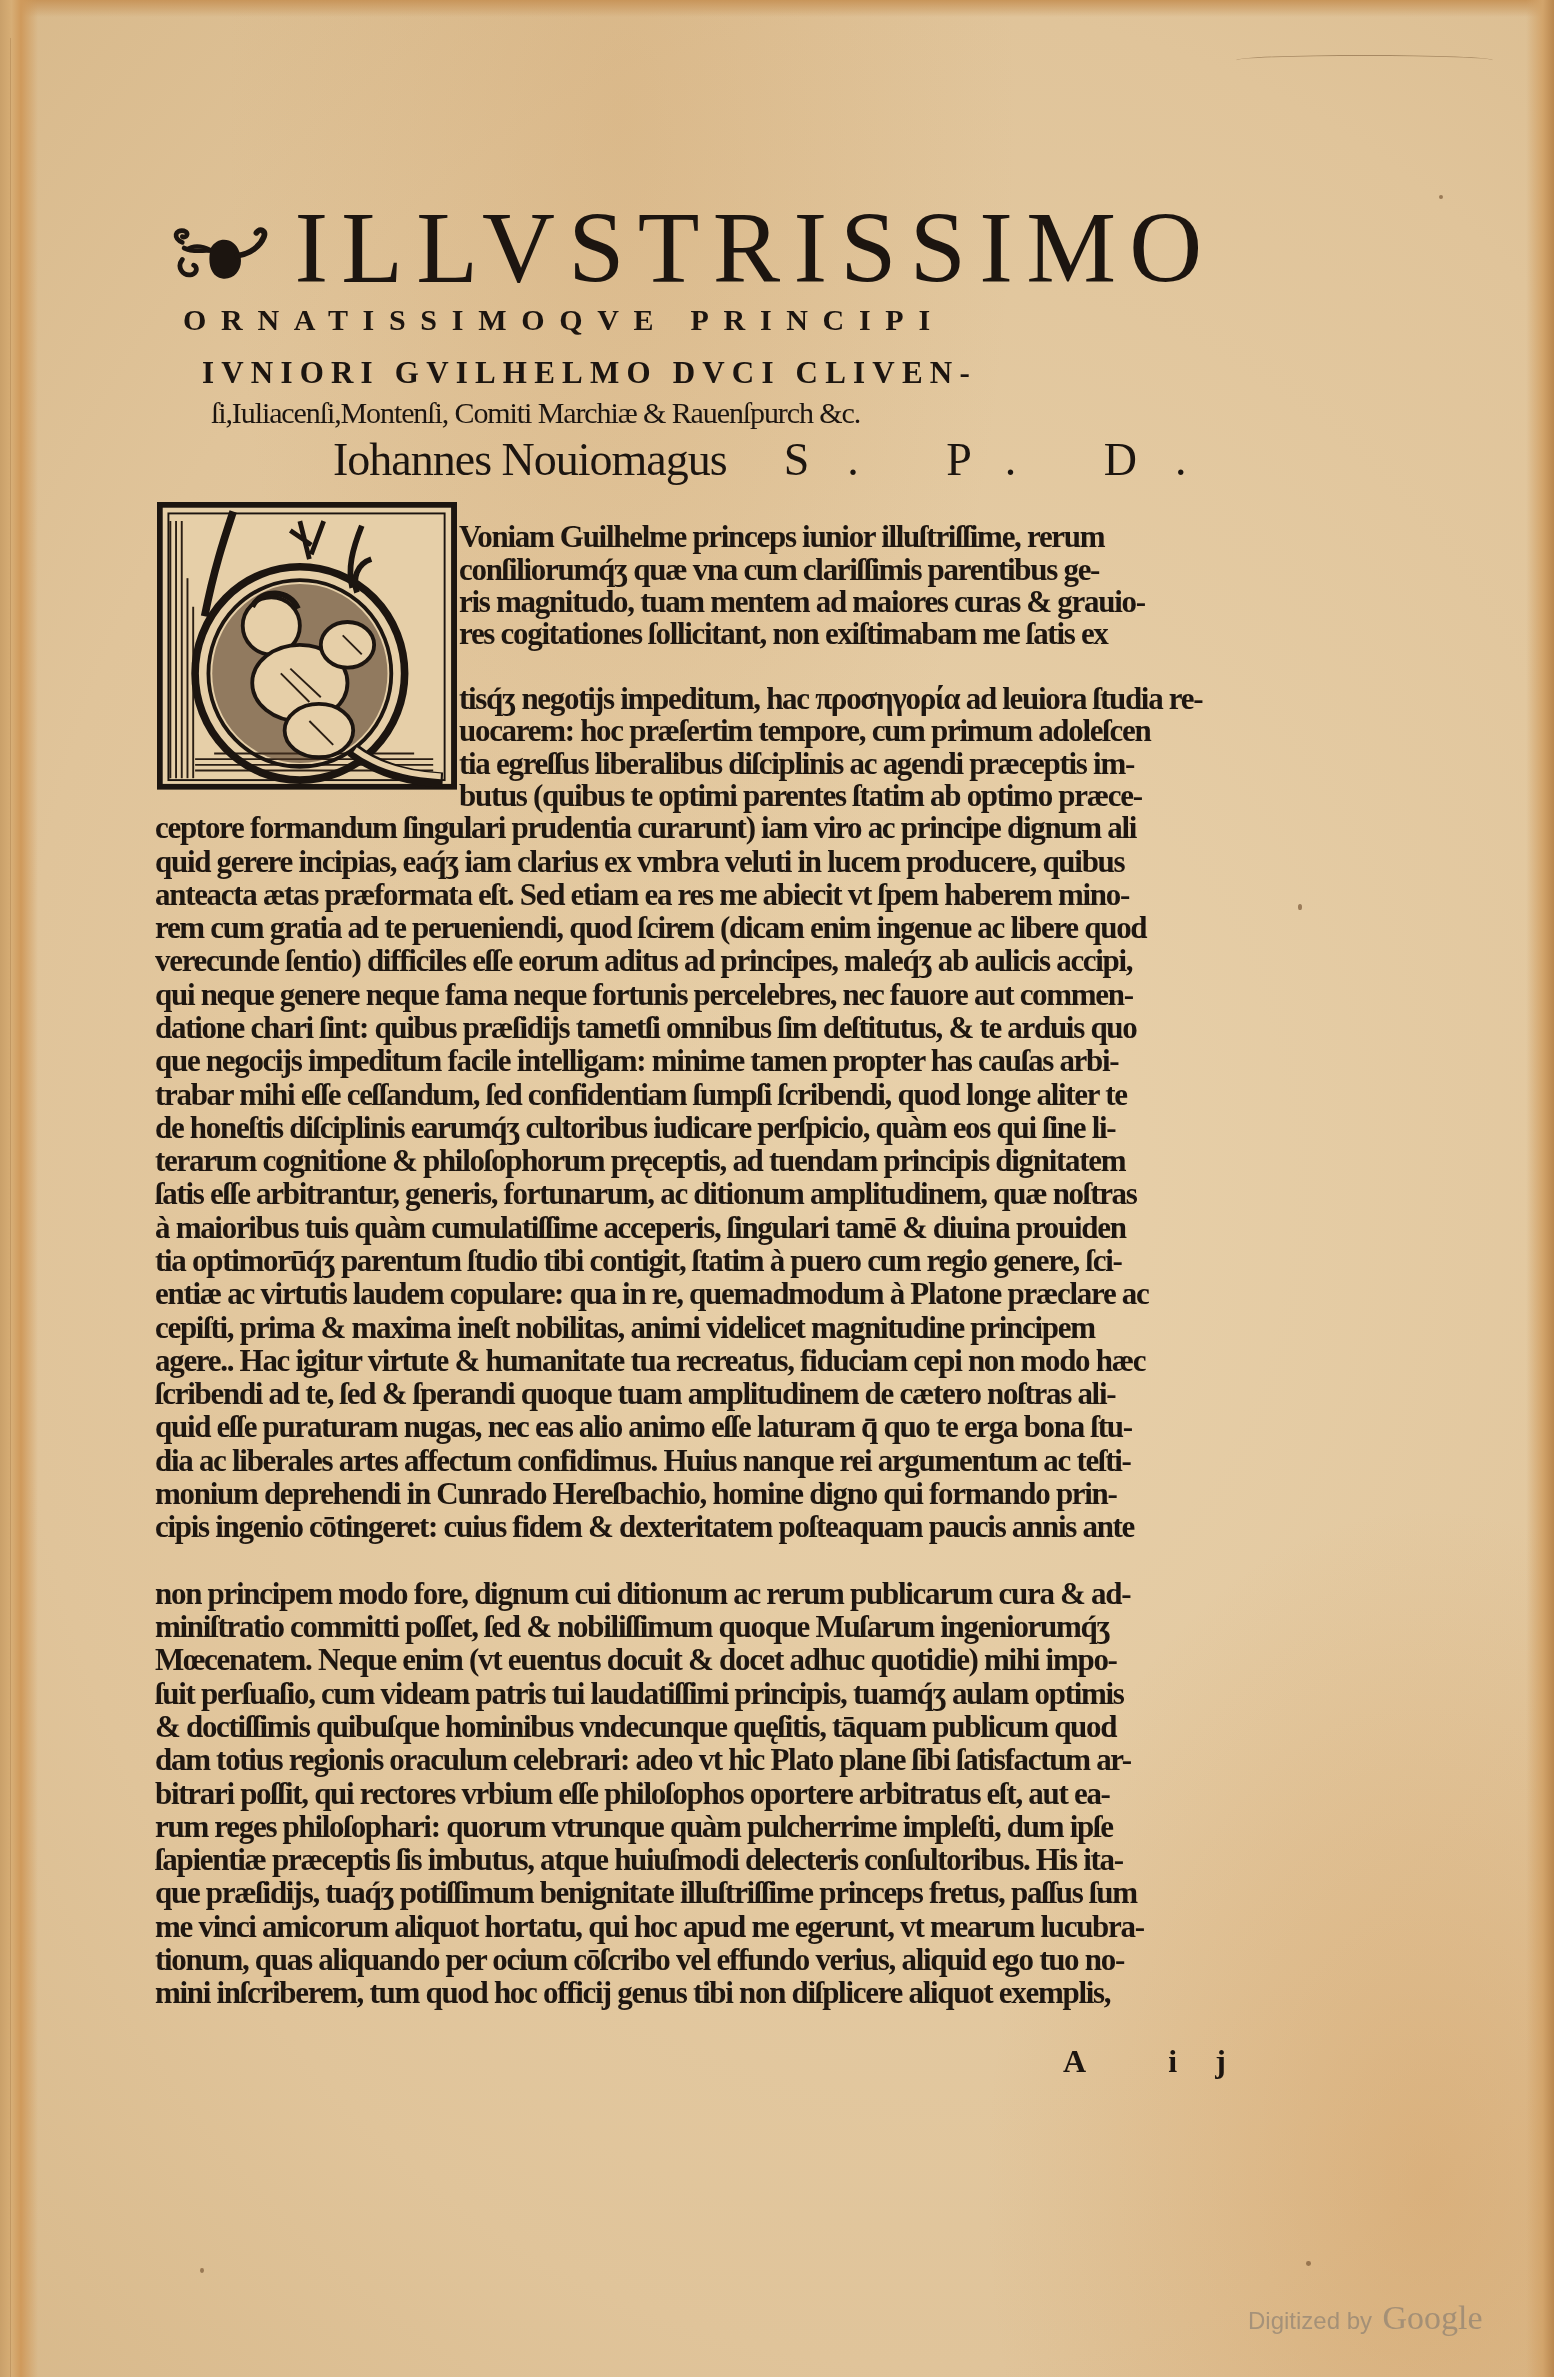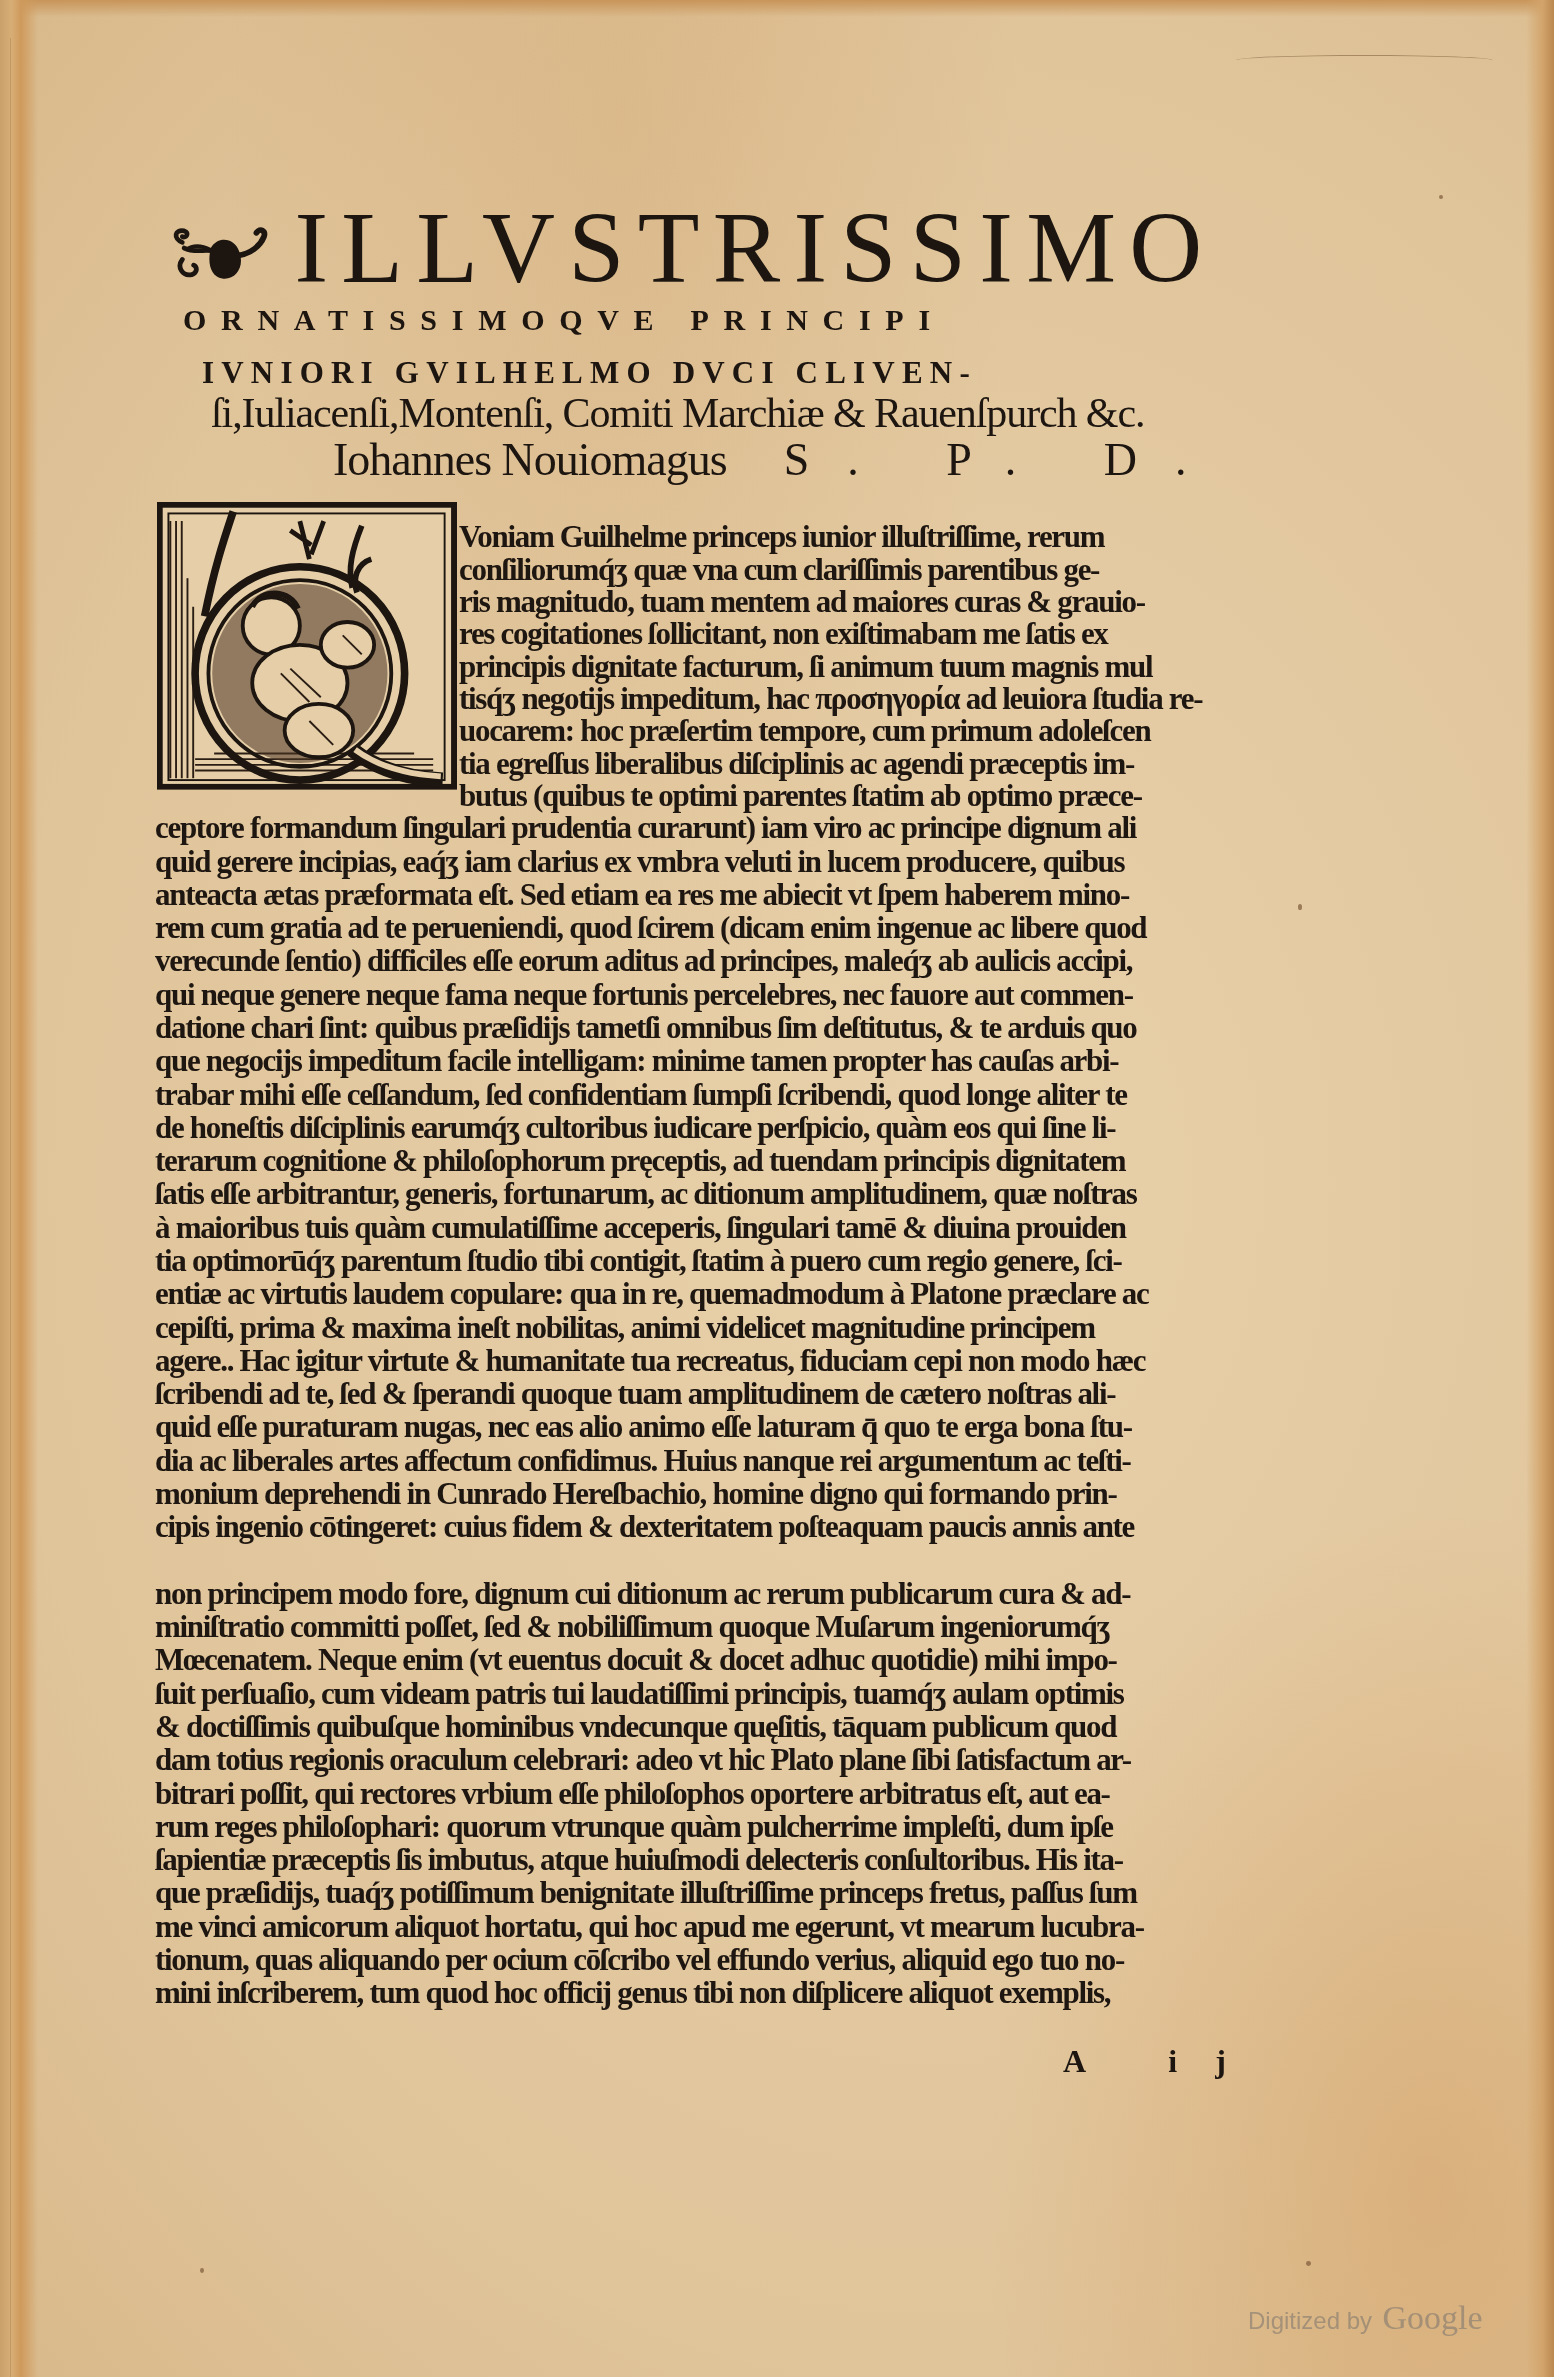--- a/index.html
+++ b/index.html
@@ -44,21 +44,21 @@
   .title-2 {
     position:absolute; left:183px; top:299px; width:1056px;
     font-size:30px; letter-spacing:14.7px; line-height:42px; white-space:nowrap; font-weight:bold;
   }
   .title-3 {
     position:absolute; left:202px; top:354px; width:1046px;
     font-size:31px; letter-spacing:7.2px; line-height:38px; white-space:nowrap; font-weight:bold;
   }
   .title-4 {
     position:absolute; left:211px; top:392px; width:1027px;
-    font-size:42px; line-height:42px; white-space:nowrap; letter-spacing:-1.1px;
+    font-size:30px; line-height:42px; white-space:nowrap; letter-spacing:-1.1px;
   }
   .title-5 {
     position:absolute; left:333px; top:439px; width:856px;
     font-size:46px; line-height:42px; white-space:nowrap; letter-spacing:-1px;
   }
   .title-5 .spd { margin-left:57px; letter-spacing:38px; }
   .dropcap {
     position:absolute; left:157px; top:502px; width:300px; height:300px;
   }
   .body-line {
@@ -150,21 +150,20 @@
       <path d="M205 260 C230 280 262 290 300 292" stroke="#1c1510" stroke-width="16" fill="none"></path>
       <path d="M208 260 C232 278 262 286 298 288" stroke="#e6cfa8" stroke-width="6" fill="none"></path>
       <line x1="312" y1="3" x2="312" y2="299" stroke="#1c1510" stroke-width="6"></line>
     </svg>
   </div>
 
   <div class="body-line indent" style="top:521px">Voniam Guilhelme princeps iunior illuſtriſſime, rerum</div>
   <div class="body-line indent" style="top:554px">conſiliorumq́ʒ quæ vna cum clariſſimis parentibus ge-</div>
   <div class="body-line indent" style="top:586px">ris magnitudo, tuam mentem ad maiores curas &amp; grauio-</div>
   <div class="body-line indent" style="top:618px">res cogitationes ſollicitant, non exiſtimabam me ſatis ex</div>
-  <div class="body-line indent" style="top:651px">principis dignitate facturum, ſi animum tuum magnis mul</div>
   <div class="body-line indent" style="top:683px">tisq́ʒ negotĳs impeditum, hac προσηγορία ad leuiora ſtudia re-</div>
   <div class="body-line indent" style="top:715px">uocarem: hoc præſertim tempore, cum primum adoleſcen</div>
   <div class="body-line indent" style="top:748px">tia egreſſus liberalibus diſciplinis ac agendi præceptis im-</div>
   <div class="body-line indent" style="top:780px">butus (quibus te optimi parentes ſtatim ab optimo præce-</div>
 
   <div class="body-line full" style="top:812px">ceptore formandum ſingulari prudentia curarunt) iam viro ac principe dignum ali</div>
   <div class="body-line full" style="top:846px">quid gerere incipias, eaq́ʒ iam clarius ex vmbra veluti in lucem producere, quibus</div>
   <div class="body-line full" style="top:879px">anteacta ætas præformata eſt. Sed etiam ea res me abiecit vt ſpem haberem mino-</div>
   <div class="body-line full" style="top:912px">rem cum gratia ad te perueniendi, quod ſcirem (dicam enim ingenue ac libere quod</div>
   <div class="body-line full" style="top:945px">verecunde ſentio) difficiles eſſe eorum aditus ad principes, maleq́ʒ ab aulicis accipi,</div>

